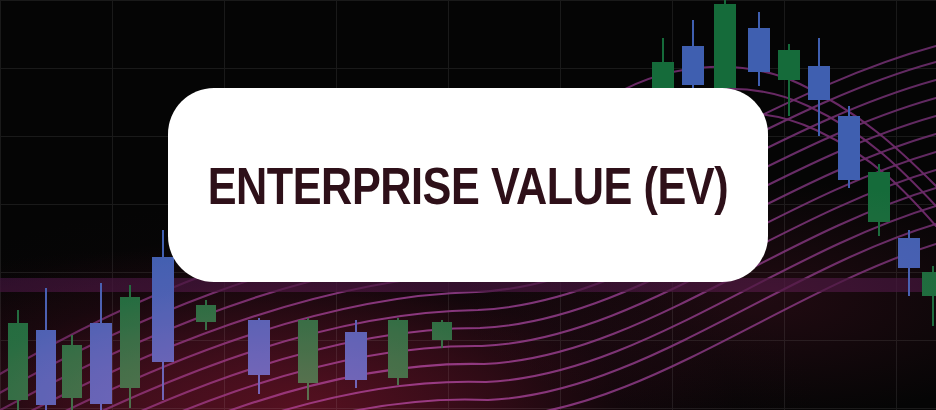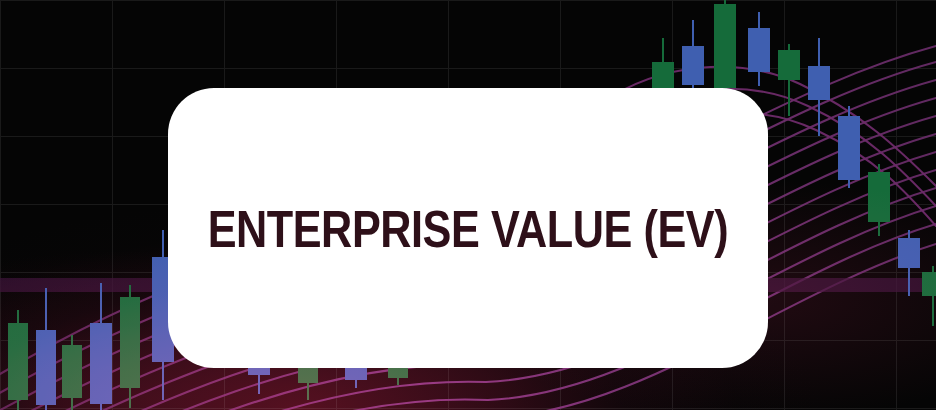--- a/index.html
+++ b/index.html
@@ -51,21 +51,21 @@
         rgba(70, 14, 32, 0.40) 0%,
         rgba(0,0,0,0) 100%);
     mix-blend-mode: screen;
   }
   
   #title-card {
     position: absolute;
     left: 168px;
     top: 88px;
     width: 600px;
-    height: 280px;
+    height: 194px;
     background: #ffffff;
     border-radius: 46px;
     display: flex;
     align-items: center;
     justify-content: center;
     box-shadow: 0 0 0 0 rgba(0,0,0,0);
     z-index: 40;
   }
   #card-title {
     font-family: "Liberation Sans", sans-serif;

